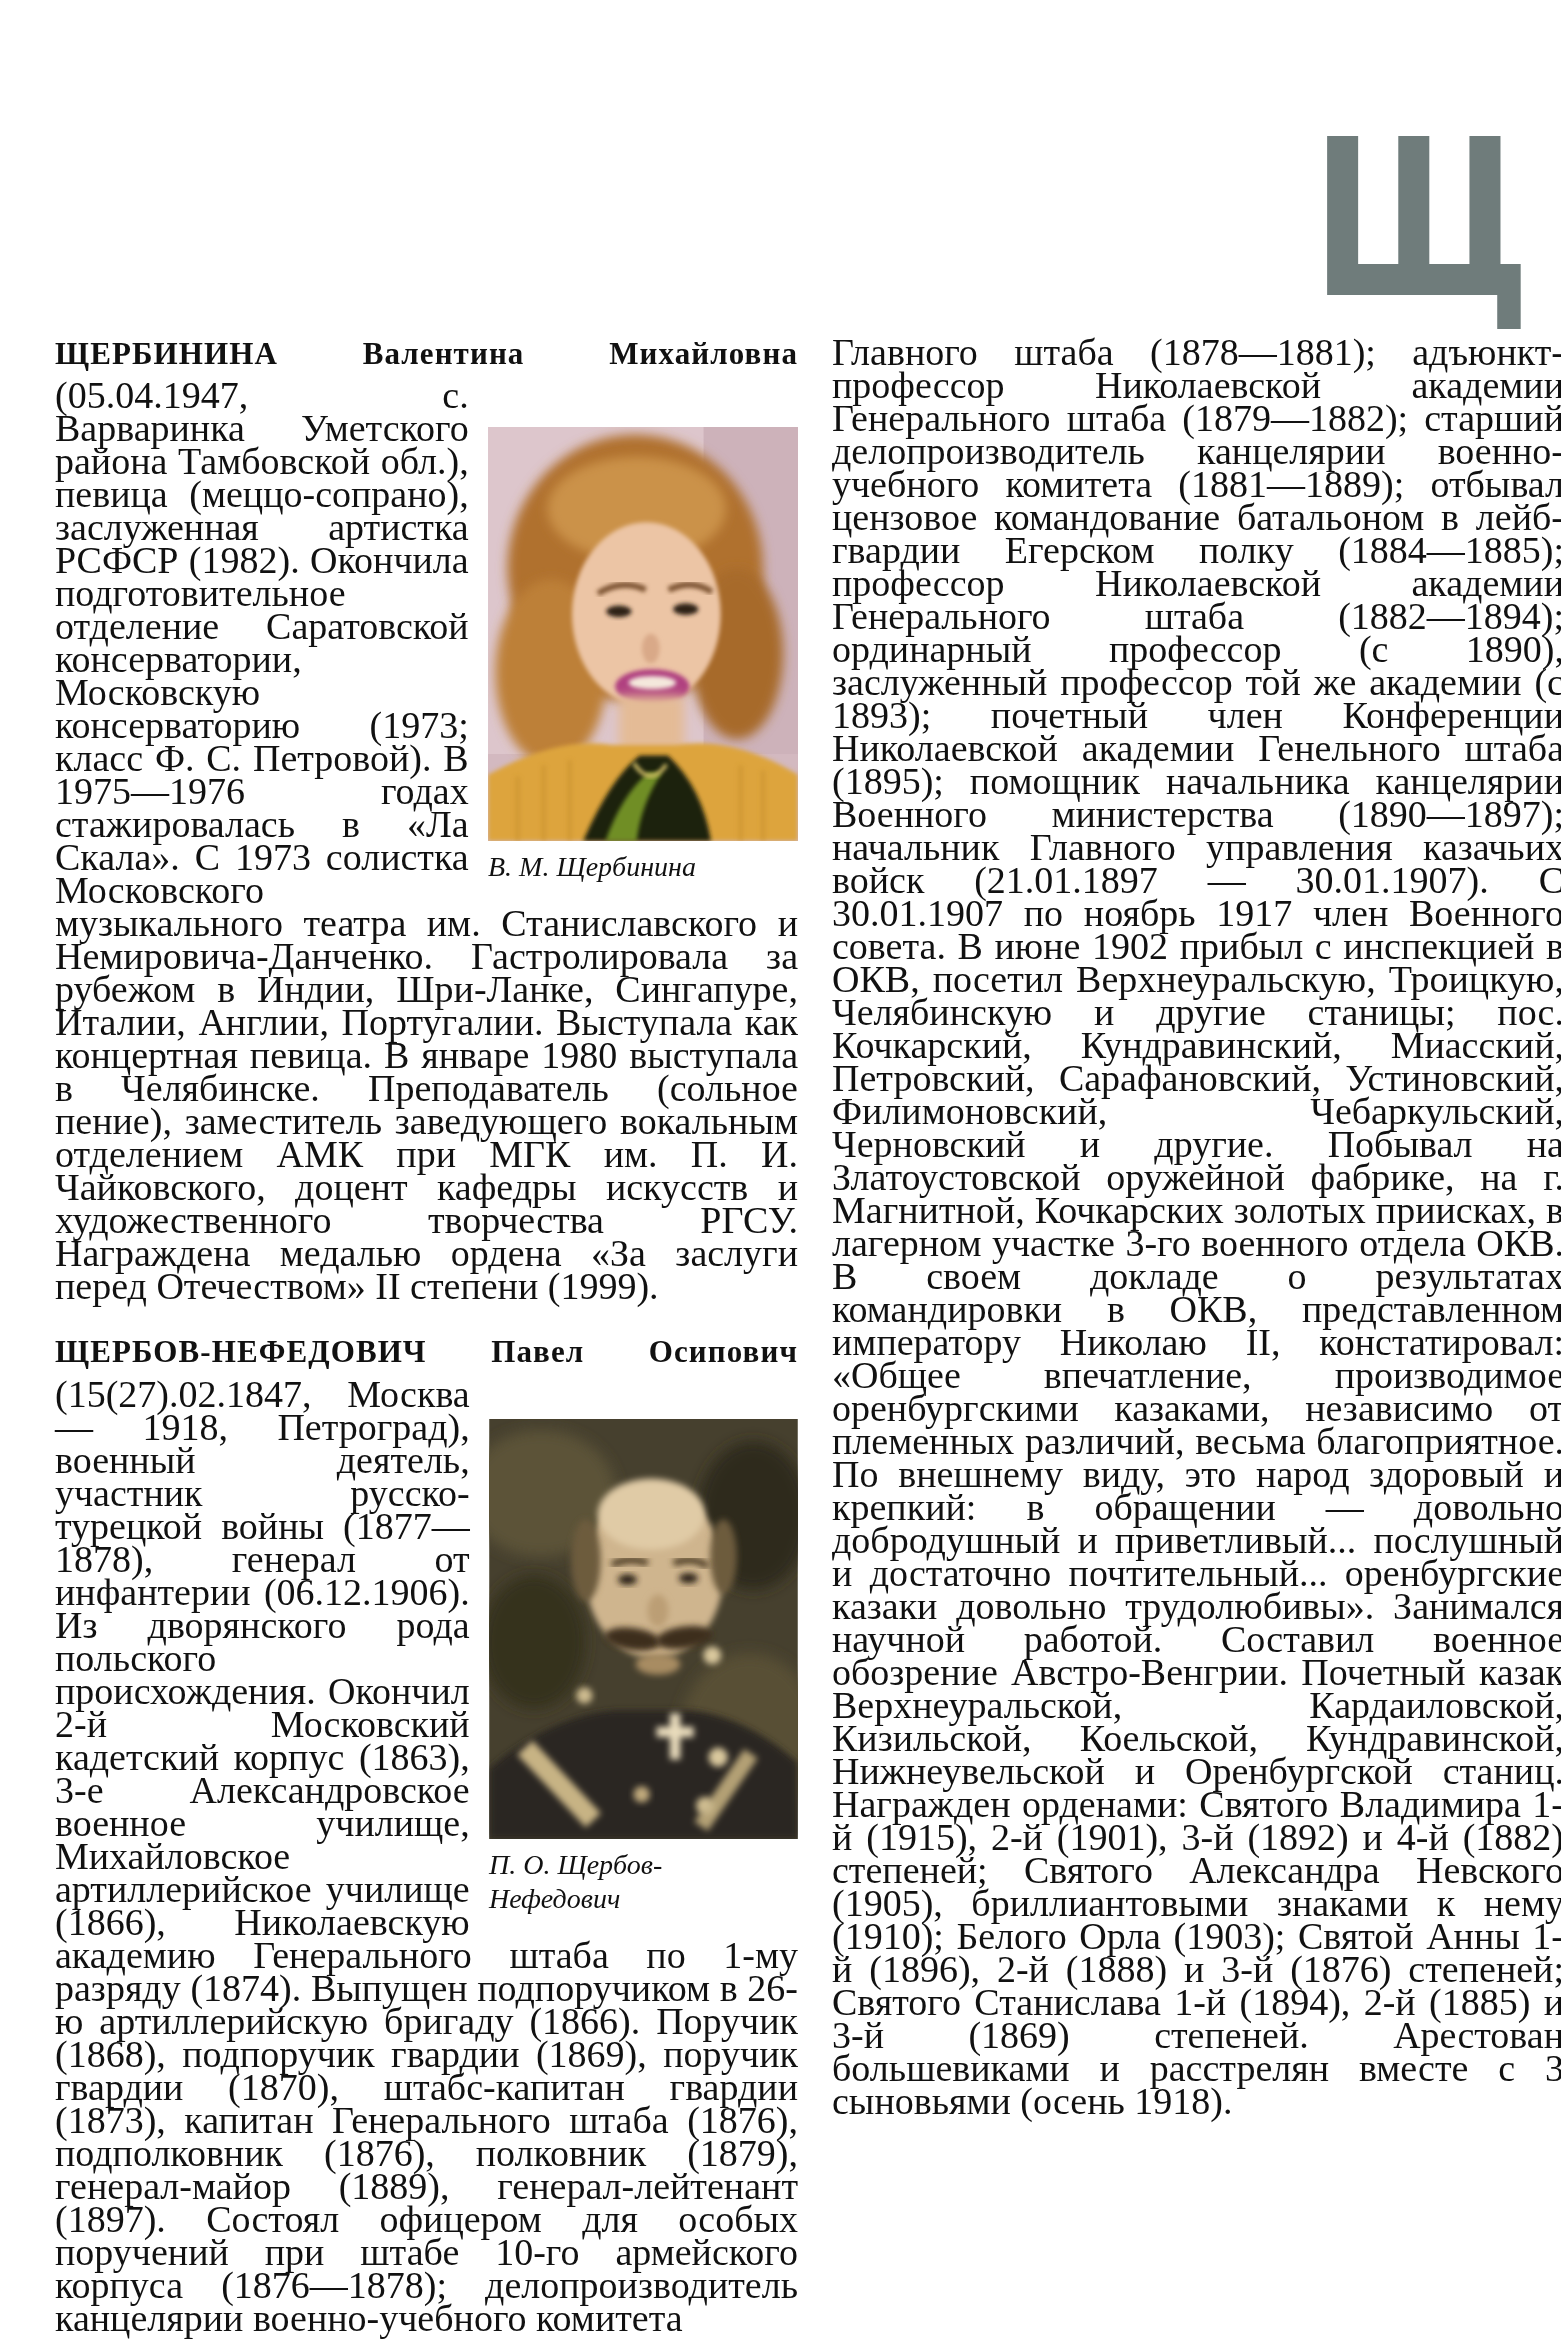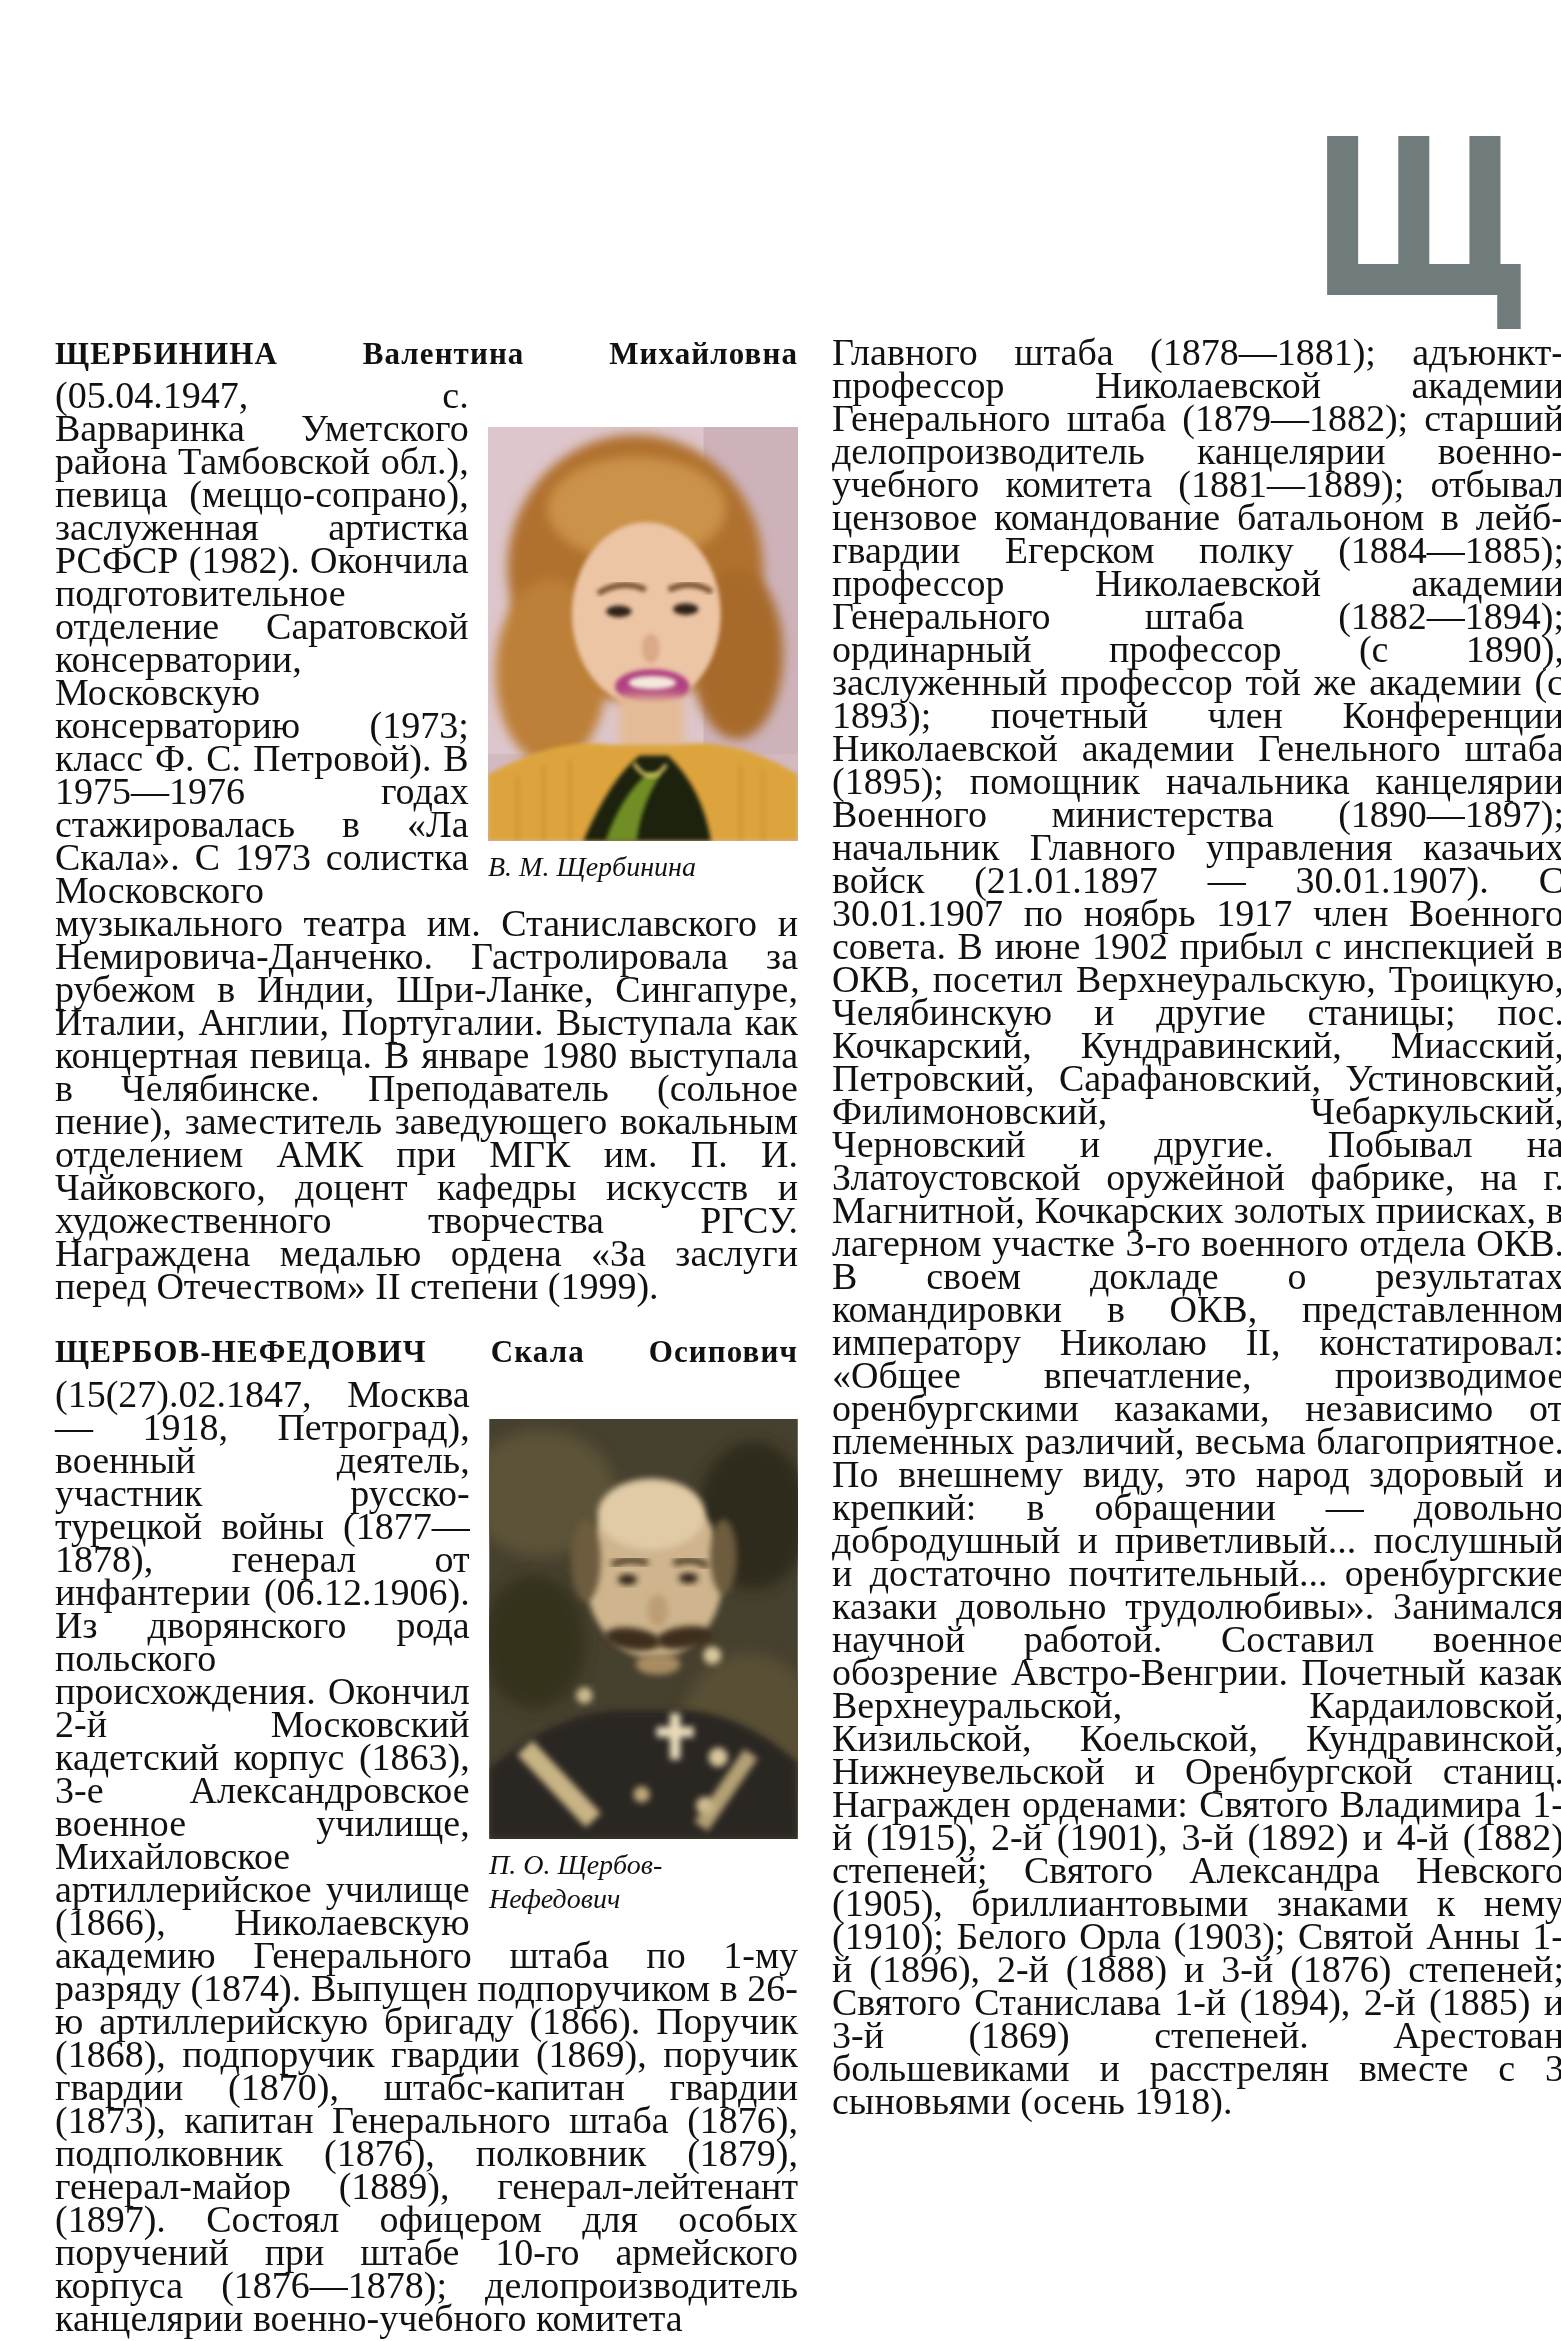--- a/index.html
+++ b/index.html
@@ -140,21 +140,21 @@
               <path d="M196 452 q22 34 44 2" stroke="#d8c36a" stroke-width="5" fill="none" filter="url(#blur1s)"></path>
             </svg>
           </span>
           <figcaption class="photo-caption">В. М. Щербинина</figcaption>
         </figure>
 
         <p class="body-text">(05.04.1947, с. Варваринка Уметского района Тамбовской обл.), певица (меццо-сопрано), заслуженная артистка РСФСР (1982). Окончила подготовительное отделение Саратовской консерватории, Московскую консерваторию (1973; класс Ф. С. Петровой). В 1975—1976 годах стажировалась в «Ла Скала». С 1973 солистка Московского музыкального театра им. Станиславского и Немировича-Данченко. Гастролировала за рубежом в Индии, Шри-Ланке, Сингапуре, Италии, Англии, Португалии. Выступала как концертная певица. В январе 1980 выступала в Челябинске. Преподаватель (сольное пение), заместитель заведующего вокальным отделением АМК при МГК им. П. И. Чайковского, доцент кафедры искусств и художественного творчества РГСУ. Награждена медалью ордена «За заслуги перед Отечеством» II степени (1999).</p>
       </article>
 
       <article class="entry">
-        <h2 class="entry-title">ЩЕРБОВ-НЕФЕДОВИЧ Скала Осипович</h2>
+        <h2 class="entry-title">ЩЕРБОВ-НЕФЕДОВИЧ Павел Осипович</h2>
 
         <figure class="photo-figure fig-2">
           <span class="photo-frame">
             <svg width="309" height="420" viewBox="0 0 415 565" xmlns="http://www.w3.org/2000/svg">
               <defs>
                 <filter id="blur2" x="-20%" y="-20%" width="140%" height="140%">
                     <feGaussianBlur stdDeviation="9"></feGaussianBlur>
                   </filter>
                 <filter id="blur2s" x="-30%" y="-30%" width="160%" height="160%">
                     <feGaussianBlur stdDeviation="4"></feGaussianBlur>

